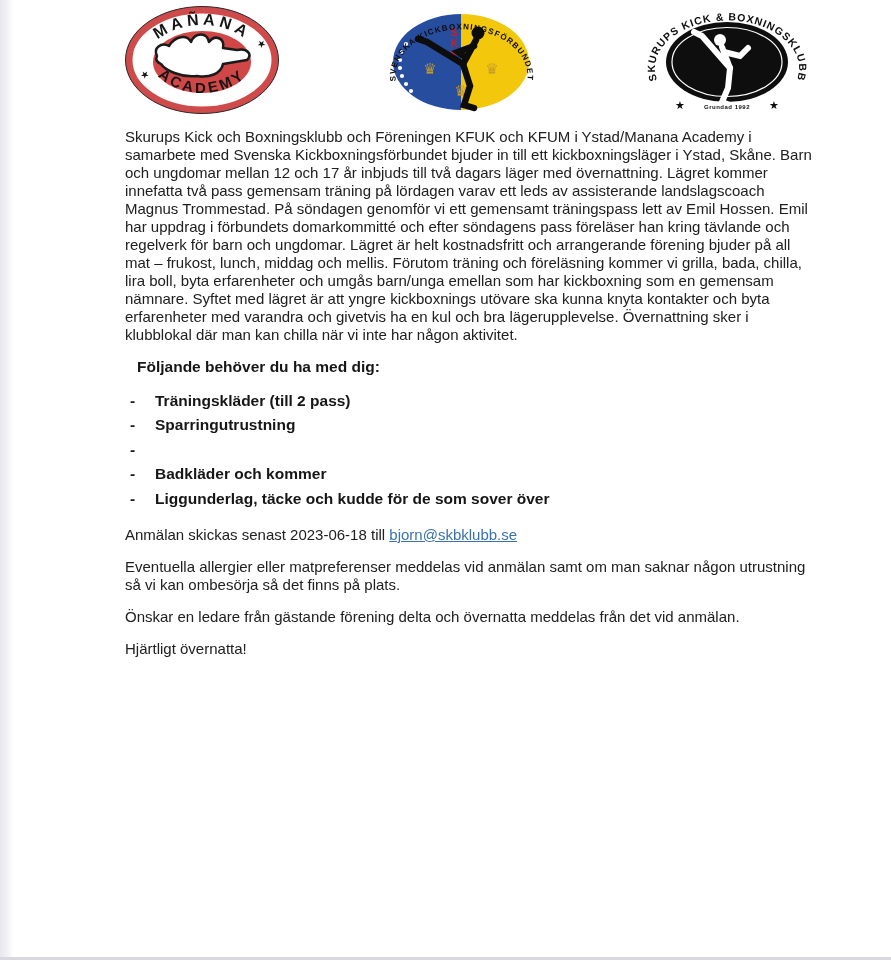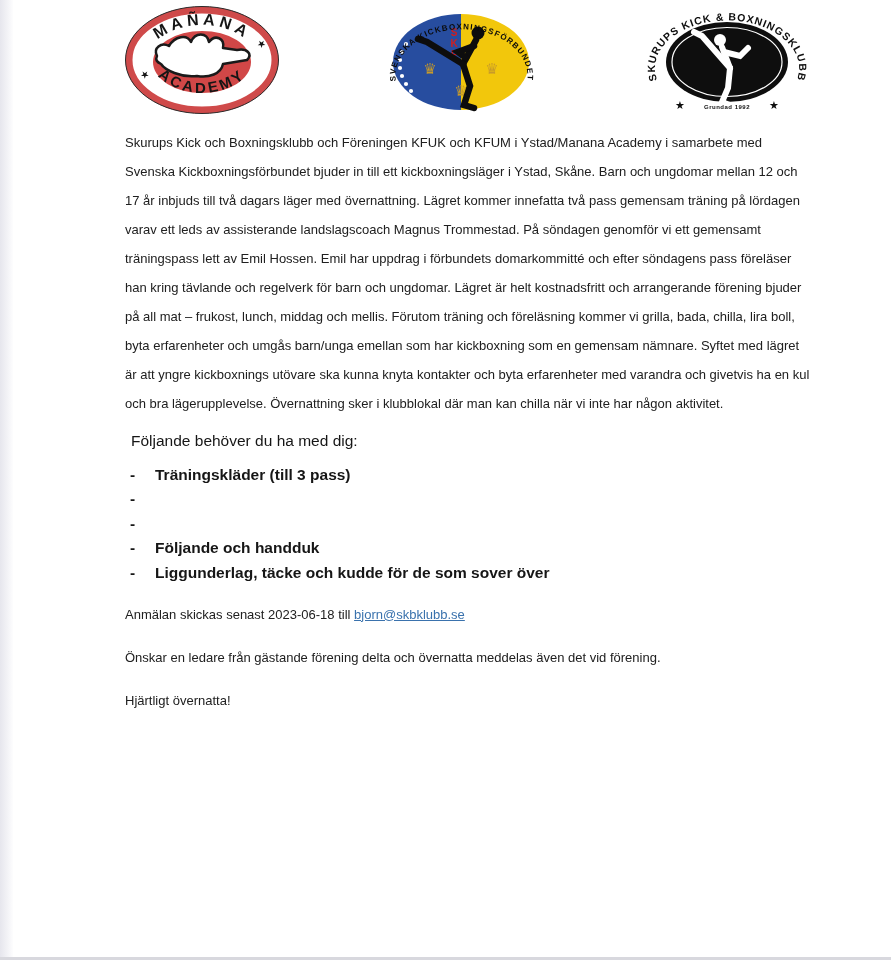--- a/index.html
+++ b/index.html
@@ -26,25 +26,25 @@
     display: flex; justify-content: space-between; align-items: flex-start;
     height: 108px;
   }
   .logo { flex: 0 0 auto; }
   h1.title {
     margin: 9px 0 0 0;
     font-size: 21.5px; line-height: 35px; font-weight: 700; color: #161616;
   }
   p.body {
     margin: 14px 0 0 0;
-    font-size: 13px; line-height: 29px; color: #202020;
+    font-size: 15px; line-height: 18px; color: #202020;
   }
   .chk-heading {
-    margin: 11px 0 0 6px;
-    font-size: 15.5px; line-height: 24.6px; font-weight: 400; color: #161616;
+    margin: 11px 0 0 12px;
+    font-size: 15.5px; line-height: 24.6px; font-weight: 700; color: #161616;
   }
   .chk-list { margin: 9px 0 0 0; }
   .chk-item {
     display: flex; align-items: baseline;
     font-size: 15.5px; line-height: 24.6px; font-weight: 700; color: #161616;
   }
   .chk-item .marker { width: 30px; padding-left: 5px; box-sizing: border-box; }
   .signup { margin-top: 13px; }
   .email-link { color: #3a72ad; text-decoration: underline; cursor: pointer; text-align: right; }
   .note { margin-top: 12px; }
@@ -152,42 +152,44 @@
     </div>
 
 
     <p class="body">Skurups Kick och Boxningsklubb och Föreningen KFUK och KFUM i Ystad/Manana Academy i samarbete med Svenska Kickboxningsförbundet bjuder in till ett kickboxningsläger i Ystad, Skåne. Barn och ungdomar mellan 12 och 17 år inbjuds till två dagars läger med övernattning. Lägret kommer innefatta två pass gemensam träning på lördagen varav ett leds av assisterande landslagscoach Magnus Trommestad. På söndagen genomför vi ett gemensamt träningspass lett av Emil Hossen. Emil har uppdrag i förbundets domarkommitté och efter söndagens pass föreläser han kring tävlande och regelverk för barn och ungdomar. Lägret är helt kostnadsfritt och arrangerande förening bjuder på all mat – frukost, lunch, middag och mellis. Förutom träning och föreläsning kommer vi grilla, bada, chilla, lira boll, byta erfarenheter och umgås barn/unga emellan som har kickboxning som en gemensam nämnare. Syftet med lägret är att yngre kickboxnings utövare ska kunna knyta kontakter och byta erfarenheter med varandra och givetvis ha en kul och bra lägerupplevelse. Övernattning sker i klubblokal där man kan chilla när vi inte har någon aktivitet.</p>
 
     <p class="chk-heading">Följande behöver du ha med dig:</p>
 
     <div class="chk-list">
       <div class="chk-item">
         <span class="marker">-</span>
-        <span>Träningskläder (till 3 pass)</span>
+        <span>Träningskläder (till 2 pass)</span>
+      </div>
+      <div class="chk-item">
+        <span class="marker">-</span>
+        <span>Sparringutrustning</span>
       </div>
       <div class="chk-item">
         <span class="marker">-</span>
       </div>
       <div class="chk-item">
         <span class="marker">-</span>
-      </div>
-      <div class="chk-item">
-        <span class="marker">-</span>
-        <span>Följande och handduk</span>
+        <span>Badkläder och kommer</span>
       </div>
       <div class="chk-item">
         <span class="marker">-</span>
         <span>Liggunderlag, täcke och kudde för de som sover över</span>
       </div>
     </div>
 
     <p class="body signup"><span>Anmälan skickas senast 2023-06-18 till </span><a class="email-link">bjorn@skbklubb.se</a></p>
 
+    <p class="body note">Eventuella allergier eller matpreferenser meddelas vid anmälan samt om man saknar någon utrustning så vi kan ombesörja så det finns på plats.</p>
 
-    <p class="body note">Önskar en ledare från gästande förening delta och övernatta meddelas även det vid förening.</p>
+    <p class="body note">Önskar en ledare från gästande förening delta och övernatta meddelas från det vid anmälan.</p>
 
 
     <p class="body closing">Hjärtligt övernatta!</p>
 
   </div>
 
   <div class="edge-bottom"></div>
 </div>
 
 </body></html>

